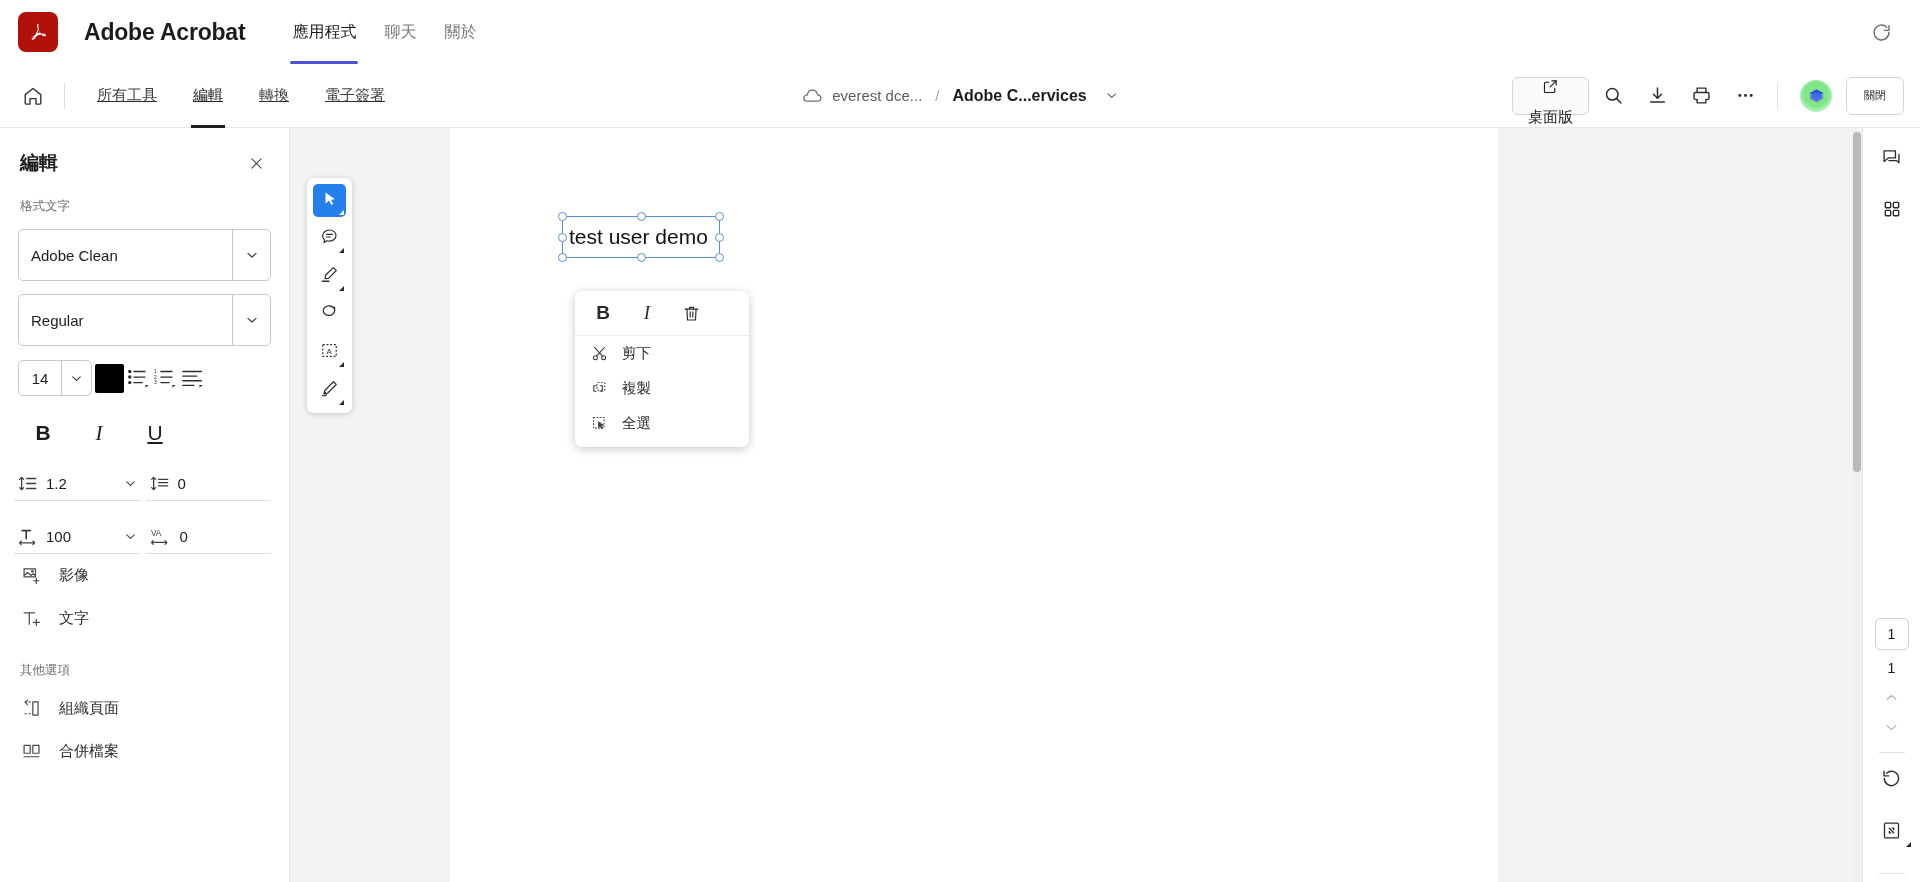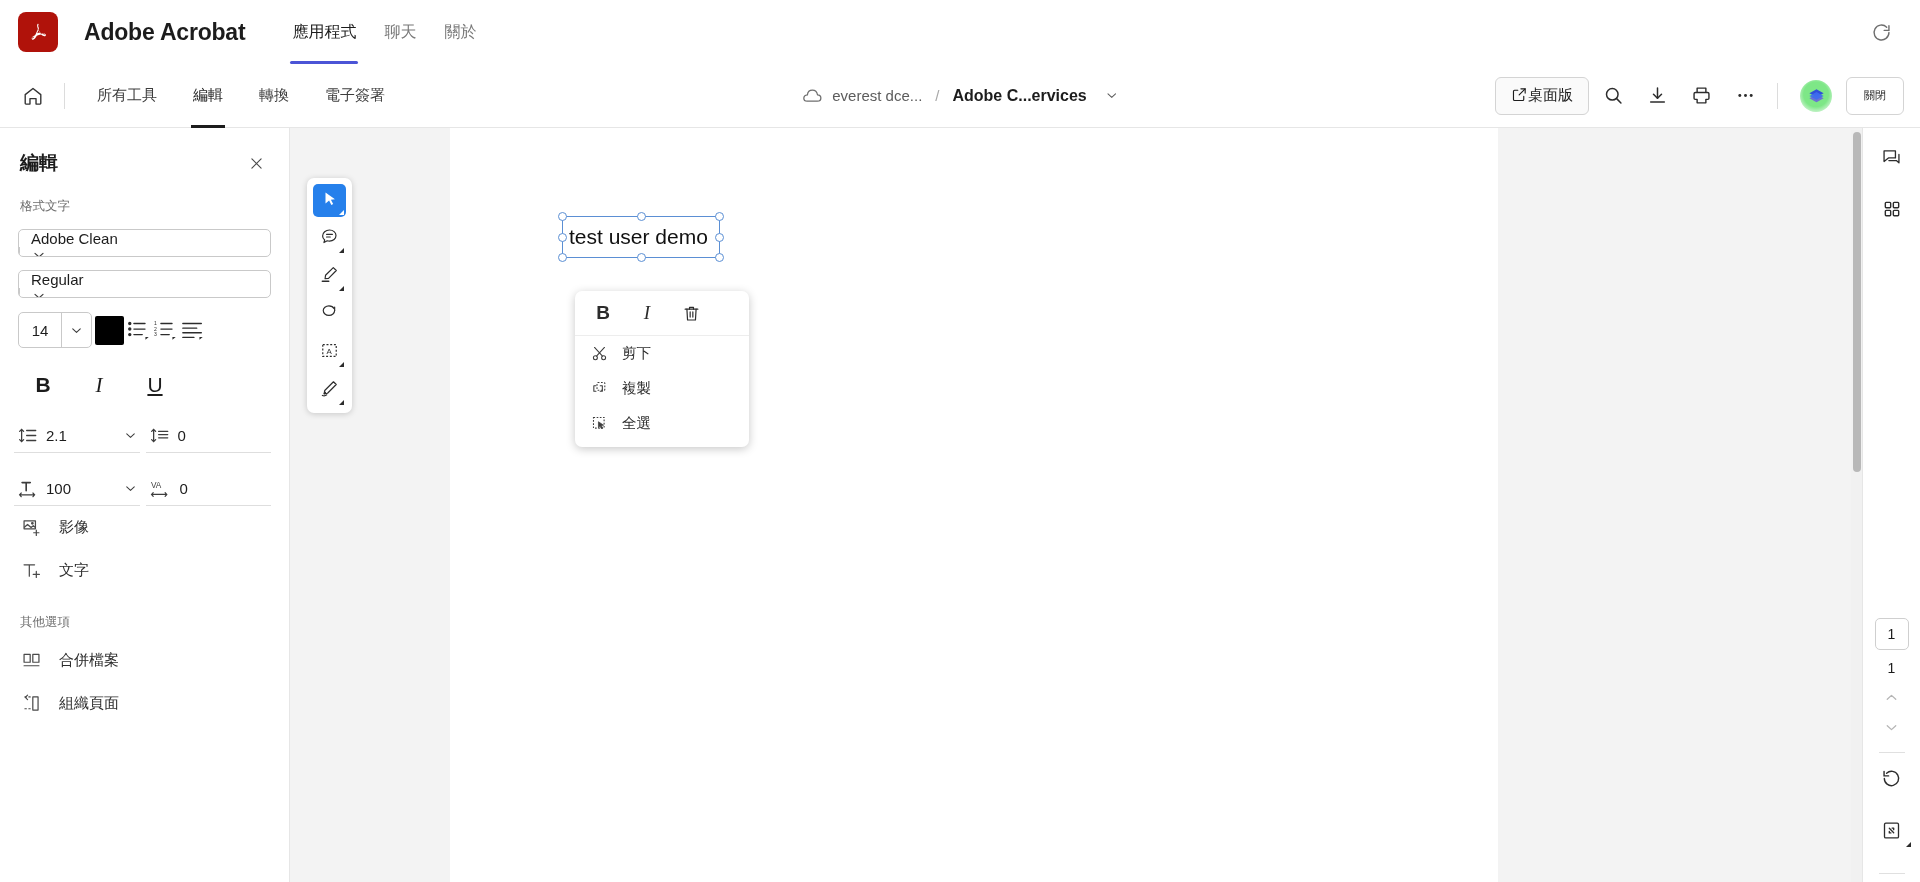--- a/index.html
+++ b/index.html
@@ -44,21 +44,21 @@
   
   .doctoolbar {
     position: absolute; top: 64px; left: 0; width: 1920px; height: 64px;
     display: flex; align-items: center; border-bottom: 1px solid #e6e6e6; background: #fff;
   }
   .home-btn {
     width: 34px; height: 34px; margin-left: 16px; display: flex;
     align-items: center; justify-content: center; cursor: pointer; color: #333;
   }
   .tb-divider { width: 1px; height: 26px; background: #dcdcdc; margin: 0 14px; }
-  .doc-tabs { display: flex; align-items: center; height: 64px; }
+  .doc-tabs { display: flex; align-items: center; height: 64px; text-decoration: underline; }
   .doc-tab {
     position: relative; height: 64px; display: flex; align-items: center;
     padding: 0 18px; font-size: 15px; color: #3d3d3d; cursor: pointer; white-space: nowrap;
   }
   .doc-tab.active { color: #1c1c1c; font-weight: normal; }
   .doc-tab.active::after {
     content: ""; position: absolute; left: 16px; right: 16px; bottom: 0;
     height: 3px; background: #1c1c1c;
   }
   .breadcrumb {
@@ -67,23 +67,23 @@
   }
   .bc-cloud { color: #6e6e6e; display: flex; align-items: center; }
   .bc-folder { font-size: 15px; color: #5c5c5c; cursor: pointer; }
   .bc-sep { font-size: 15px; color: #a8a8a8; margin: 0 4px; }
   .bc-file { font-size: 16px; color: #1c1c1c; font-weight: bold; cursor: pointer; }
   .bc-chev { color: #5c5c5c; margin-left: 8px; cursor: pointer; display:flex; }
   .tb-right {
     margin-left: auto; display: flex; align-items: center; gap: 4px; margin-right: 16px;
   }
   .desktop-btn {
-    display: flex; align-items: center; height: 38px; padding: 0 15px;
+    display: flex; align-items: center; gap: 10px; height: 38px; padding: 0 15px;
     border: 1px solid #d4d4d4; border-radius: 6px; background: #fafafa;
-    font-size: 15px; color: #1c1c1c; cursor: pointer; white-space: nowrap;
+    font-size: 15px; color: #1c1c1c; cursor: pointer; white-space: nowrap; flex-direction: column;
   }
   .icon-btn {
     width: 40px; height: 40px; display: flex; align-items: center; justify-content: center;
     cursor: pointer; color: #2c2c2c; border-radius: 5px;
   }
   .tb-right .tb-divider { margin: 0 8px; }
   .avatar {
     width: 32px; height: 32px; border-radius: 50%; margin: 0 10px;
     background: radial-gradient(circle at 50% 45%, #7ee787 0%, #7ee787 52%, #b6f0bb 70%, #d9f7dc 100%);
     display: flex; align-items: center; justify-content: center; cursor: pointer; flex: none;
@@ -104,22 +104,22 @@
   }
   .lp-title { font-size: 19px; font-weight: bold; color: #1c1c1c; }
   .lp-close {
     margin-left: auto; width: 26px; height: 26px; display: flex;
     align-items: center; justify-content: center; cursor: pointer; color: #4a4a4a;
   }
   .lp-section-label {
     font-size: 12.5px; color: #6e6e6e; padding: 22px 20px 8px 20px;
   }
   .sel-field {
-    display: flex; margin: 6px 18px 0 18px; height: 28px;
-    border: 1px solid #c9c9c9; border-radius: 5px; overflow: hidden; cursor: pointer; flex-direction: column;
+    display: flex; margin: 6px 18px 0 18px; height: 52px;
+    border: 1px solid #c9c9c9; border-radius: 5px; overflow: hidden; cursor: pointer;
   }
   .sel-field .val {
     flex: 1; display: flex; align-items: center; padding: 0 12px;
     font-size: 15px; color: #1c1c1c;
   }
   .sel-field .caret {
     width: 38px; border-left: 1px solid #c9c9c9; display: flex;
     align-items: center; justify-content: center; color: #3d3d3d;
   }
   .row-size {
@@ -434,21 +434,21 @@
     </div>
 
     <div class="row-spacing">
       <div class="spin">
         <span class="ico">
           <svg width="20" height="19" viewBox="0 0 22 20" fill="none" stroke="currentColor" stroke-width="1.4" stroke-linecap="round">
               <path d="M4 3.5v13M1.8 5.5 4 3.2l2.2 2.3M1.8 14.5 4 16.8l2.2-2.3"></path>
               <path d="M9.5 4.5h10M9.5 10h10M9.5 15.5h10"></path>
             </svg>
         </span>
-        <span class="val">2.1</span>
+        <span class="val">1.2</span>
         <span class="caret">
           <svg width="15" height="15" viewBox="0 0 24 24" fill="none" stroke="currentColor" stroke-width="1.7" stroke-linecap="round" stroke-linejoin="round">
               <path d="M6 9.5 12 15l6-5.5"></path>
             </svg>
         </span>
       </div>
       <div class="spin">
         <span class="ico">
           <svg width="20" height="19" viewBox="0 0 22 20" fill="none" stroke="currentColor" stroke-width="1.4" stroke-linecap="round">
               <path d="M4 3.5v13M1.8 5.5 4 3.2l2.2 2.3M1.8 14.5 4 16.8l2.2-2.3"></path>
@@ -505,36 +505,36 @@
           </svg>
       </span>
       <span class="lbl">文字</span>
     </div>
 
     <div class="lp-section-label" style="padding-top:22px">其他選項</div>
 
     <div class="lp-item">
       <span class="ico">
         <svg width="21" height="21" viewBox="0 0 24 24" fill="none" stroke="currentColor" stroke-width="1.4" stroke-linejoin="round">
+            <path d="M13.5 4.5h6v15h-6z"></path>
+            <path d="M4.5 4.5h2M4.5 9h0M4.5 13.5h0M4.5 18h2M9 18h1.5M9 4.5h1.5" stroke-dasharray="1.6 2.4" stroke-linecap="round"></path>
+            <path d="M7.5 7.5 5 5l2.5-2.5" stroke-linecap="round"></path>
+          </svg>
+      </span>
+      <span class="lbl">組織頁面</span>
+    </div>
+    <div class="lp-item">
+      <span class="ico">
+        <svg width="21" height="21" viewBox="0 0 24 24" fill="none" stroke="currentColor" stroke-width="1.4" stroke-linejoin="round">
             <path d="M3.5 5h7v9h-7z"></path>
             <path d="M13.5 5h7v9h-7z"></path>
             <path d="M3.5 18h17" stroke-linecap="round"></path>
           </svg>
       </span>
       <span class="lbl">合併檔案</span>
-    </div>
-    <div class="lp-item">
-      <span class="ico">
-        <svg width="21" height="21" viewBox="0 0 24 24" fill="none" stroke="currentColor" stroke-width="1.4" stroke-linejoin="round">
-            <path d="M13.5 4.5h6v15h-6z"></path>
-            <path d="M4.5 4.5h2M4.5 9h0M4.5 13.5h0M4.5 18h2M9 18h1.5M9 4.5h1.5" stroke-dasharray="1.6 2.4" stroke-linecap="round"></path>
-            <path d="M7.5 7.5 5 5l2.5-2.5" stroke-linecap="round"></path>
-          </svg>
-      </span>
-      <span class="lbl">組織頁面</span>
     </div>
   </div>
 
   <div class="canvas-area">
     <div class="page">
 
       <div class="textbox">
         <div class="txt">test user demo</div>
         <div class="handle" style="left:-5px;top:-5px"></div>
         <div class="handle" style="left:50%;margin-left:-4.5px;top:-5px"></div>

